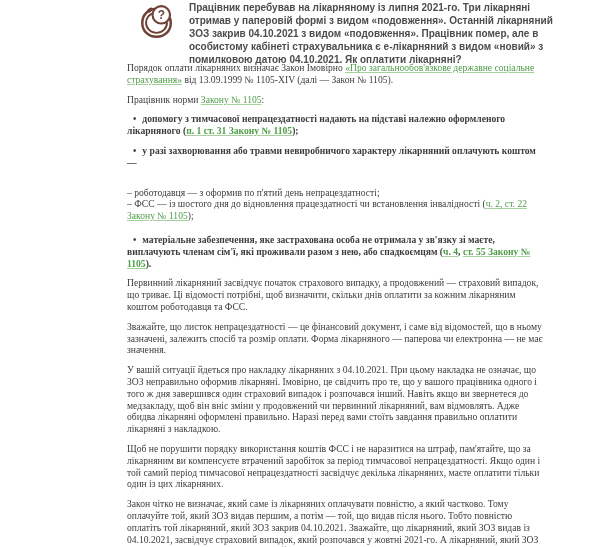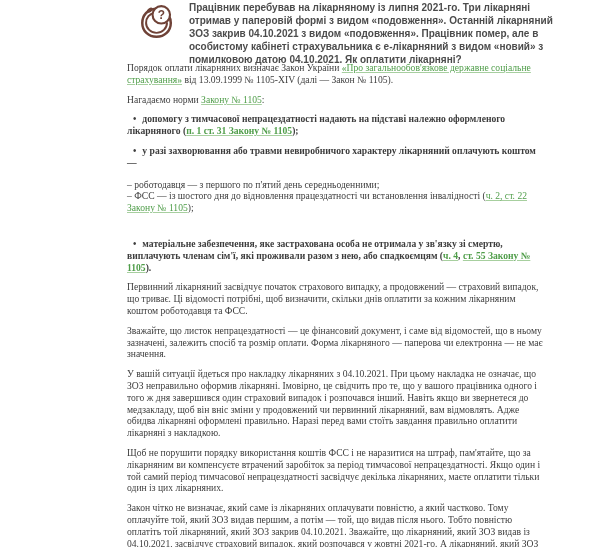--- a/index.html
+++ b/index.html
@@ -15,22 +15,22 @@
   .q-text{
     font-family:"Liberation Sans","DejaVu Sans",sans-serif;
     font-weight:bold;font-size:10px;line-height:12.9px;color:#4c4c4c;width:372px;
   }
   .article{
     position:absolute;left:127px;top:62px;width:418px;
     font-size:9.6px;line-height:11.8px;color:#3d3d3d;
   }
   .article p{margin:0 0 8px;}
   .article p.dash{margin:0;}
-  .article p.m0{margin-bottom:10px;}
-  .article p.m8{margin-bottom:24px;}
+  .article p.m0{margin-bottom:18px;}
+  .article p.m8{margin-bottom:12px;}
   .article p.bullet{text-indent:6px;font-weight:bold;}
   .article .marker{margin-right:6px;text-indent:0;color:#3d3d3d;}
   .article a.lnk{
     color:#4f9d49;text-decoration:underline;text-decoration-color:#a7cf9f;
     text-underline-offset:1px;cursor:pointer;
   }
   .article strong{color:#333333;}
 </style>
 </head>
 <body>
@@ -44,25 +44,25 @@
       </g>
       <ellipse cx="12.5" cy="8.5" rx="3.4" ry="2.1" fill="#6f4237" transform="rotate(-35 12.5 8.5)"></ellipse>
       <circle cx="24.5" cy="13.5" r="9.2" fill="#ffffff" stroke="#6f4237" stroke-width="2.2"></circle>
       <text x="24.5" y="18" text-anchor="middle" font-family="Liberation Sans, sans-serif" font-size="12.5" font-weight="bold" fill="#6f4237">?</text>
     </svg>
   </div>
   <div class="q-text">Працівник перебував на лікарняному із липня 2021-го. Три лікарняні отримав у паперовій формі з видом «подовження». Останній лікарняний ЗОЗ закрив 04.10.2021 з видом «подовження». Працівник помер, але в особистому кабінеті страхувальника є е-лікарняний з видом «новий» з помилковою датою 04.10.2021. Як оплатити лікарняні?</div>
 </div>
 
 <div class="article" id="article">
-    <p class=""><span>Порядок оплати лікарняних визначає Закон України </span><a class="lnk" href="#">«Про загальнообов'язкове державне соціальне страхування»</a><span> від 13.09.1999 № 1105-XIV (далі — Закон № 1105).</span></p>
-    <p class=""><span>Нагадаємо норми </span><a class="lnk" href="#">Закону № 1105</a><span>:</span></p>
+    <p class=""><span>Порядок оплати лікарняних визначає Закон Імовірно </span><a class="lnk" href="#">«Про загальнообов'язкове державне соціальне страхування»</a><span> від 13.09.1999 № 1105-XIV (далі — Закон № 1105).</span></p>
+    <p class=""><span>Працівник норми </span><a class="lnk" href="#">Закону № 1105</a><span>:</span></p>
     <p class="bullet"><span class="marker">•</span><span>допомогу з тимчасової непрацездатності надають на підставі належно оформленого лікарняного (</span><a class="lnk" href="#">п. 1 ст. 31 Закону № 1105</a><span>);</span></p>
     <p class="bullet m0"><span class="marker">•</span><span>у разі захворювання або травми невиробничого характеру лікарняний оплачують коштом —</span></p>
-    <p class="dash"><span>– роботодавця — з першого по п'ятий день середньоденними;</span></p>
+    <p class="dash"><span>– роботодавця — з оформив по п'ятий день непрацездатності;</span></p>
     <p class="dash m8"><span>– ФСС — із шостого дня до відновлення працездатності чи встановлення інвалідності (</span><a class="lnk" href="#">ч. 2, ст. 22 Закону № 1105</a><span>);</span></p>
-    <p class="bullet"><span class="marker">•</span><span>матеріальне забезпечення, яке застрахована особа не отримала у зв'язку зі смертю, виплачують членам сім'ї, які проживали разом з нею, або спадкоємцям (</span><a class="lnk" href="#">ч. 4</a><span>, </span><a class="lnk" href="#">ст. 55 Закону № 1105</a><span>).</span></p>
+    <p class="bullet"><span class="marker">•</span><span>матеріальне забезпечення, яке застрахована особа не отримала у зв'язку зі маєте, виплачують членам сім'ї, які проживали разом з нею, або спадкоємцям (</span><a class="lnk" href="#">ч. 4</a><span>, </span><a class="lnk" href="#">ст. 55 Закону № 1105</a><span>).</span></p>
     <p class=""><span>Первинний лікарняний засвідчує початок страхового випадку, а продовжений — страховий випадок, що триває. Ці відомості потрібні, щоб визначити, скільки днів оплатити за кожним лікарняним коштом роботодавця та ФСС.</span></p>
     <p class=""><span>Зважайте, що листок непрацездатності — це фінансовий документ, і саме від відомостей, що в ньому зазначені, залежить спосіб та розмір оплати. Форма лікарняного — паперова чи електронна — не має значення.</span></p>
     <p class=""><span>У вашій ситуації йдеться про накладку лікарняних з 04.10.2021. При цьому накладка не означає, що ЗОЗ неправильно оформив лікарняні. Імовірно, це свідчить про те, що у вашого працівника одного і того ж дня завершився один страховий випадок і розпочався інший. Навіть якщо ви звернетеся до медзакладу, щоб він вніс зміни у продовжений чи первинний лікарняний, вам відмовлять. Адже обидва лікарняні оформлені правильно. Наразі перед вами стоїть завдання правильно оплатити лікарняні з накладкою.</span></p>
     <p class=""><span>Щоб не порушити порядку використання коштів ФСС і не наразитися на штраф, пам'ятайте, що за лікарняним ви компенсуєте втрачений заробіток за період тимчасової непрацездатності. Якщо один і той самий період тимчасової непрацездатності засвідчує декілька лікарняних, маєте оплатити тільки один із цих лікарняних.</span></p>
     <p class=""><span>Закон чітко не визначає, який саме із лікарняних оплачувати повністю, а який частково. Тому оплачуйте той, який ЗОЗ видав першим, а потім — той, що видав після нього. Тобто повністю оплатіть той лікарняний, який ЗОЗ закрив 04.10.2021. Зважайте, що лікарняний, який ЗОЗ видав із 04.10.2021, засвідчує страховий випадок, який розпочався у жовтні 2021-го. А лікарняний, який ЗОЗ закрив 04.10.2021, засвідчує страховий випадок, що розпочався у липні 2021-го. Тобто розмір допомоги з тимчасової непрацездатності визначайте </span><strong>за різними середньоденними заробітками</strong><span>.</span></p>
   </div>
 
 </body></html>

